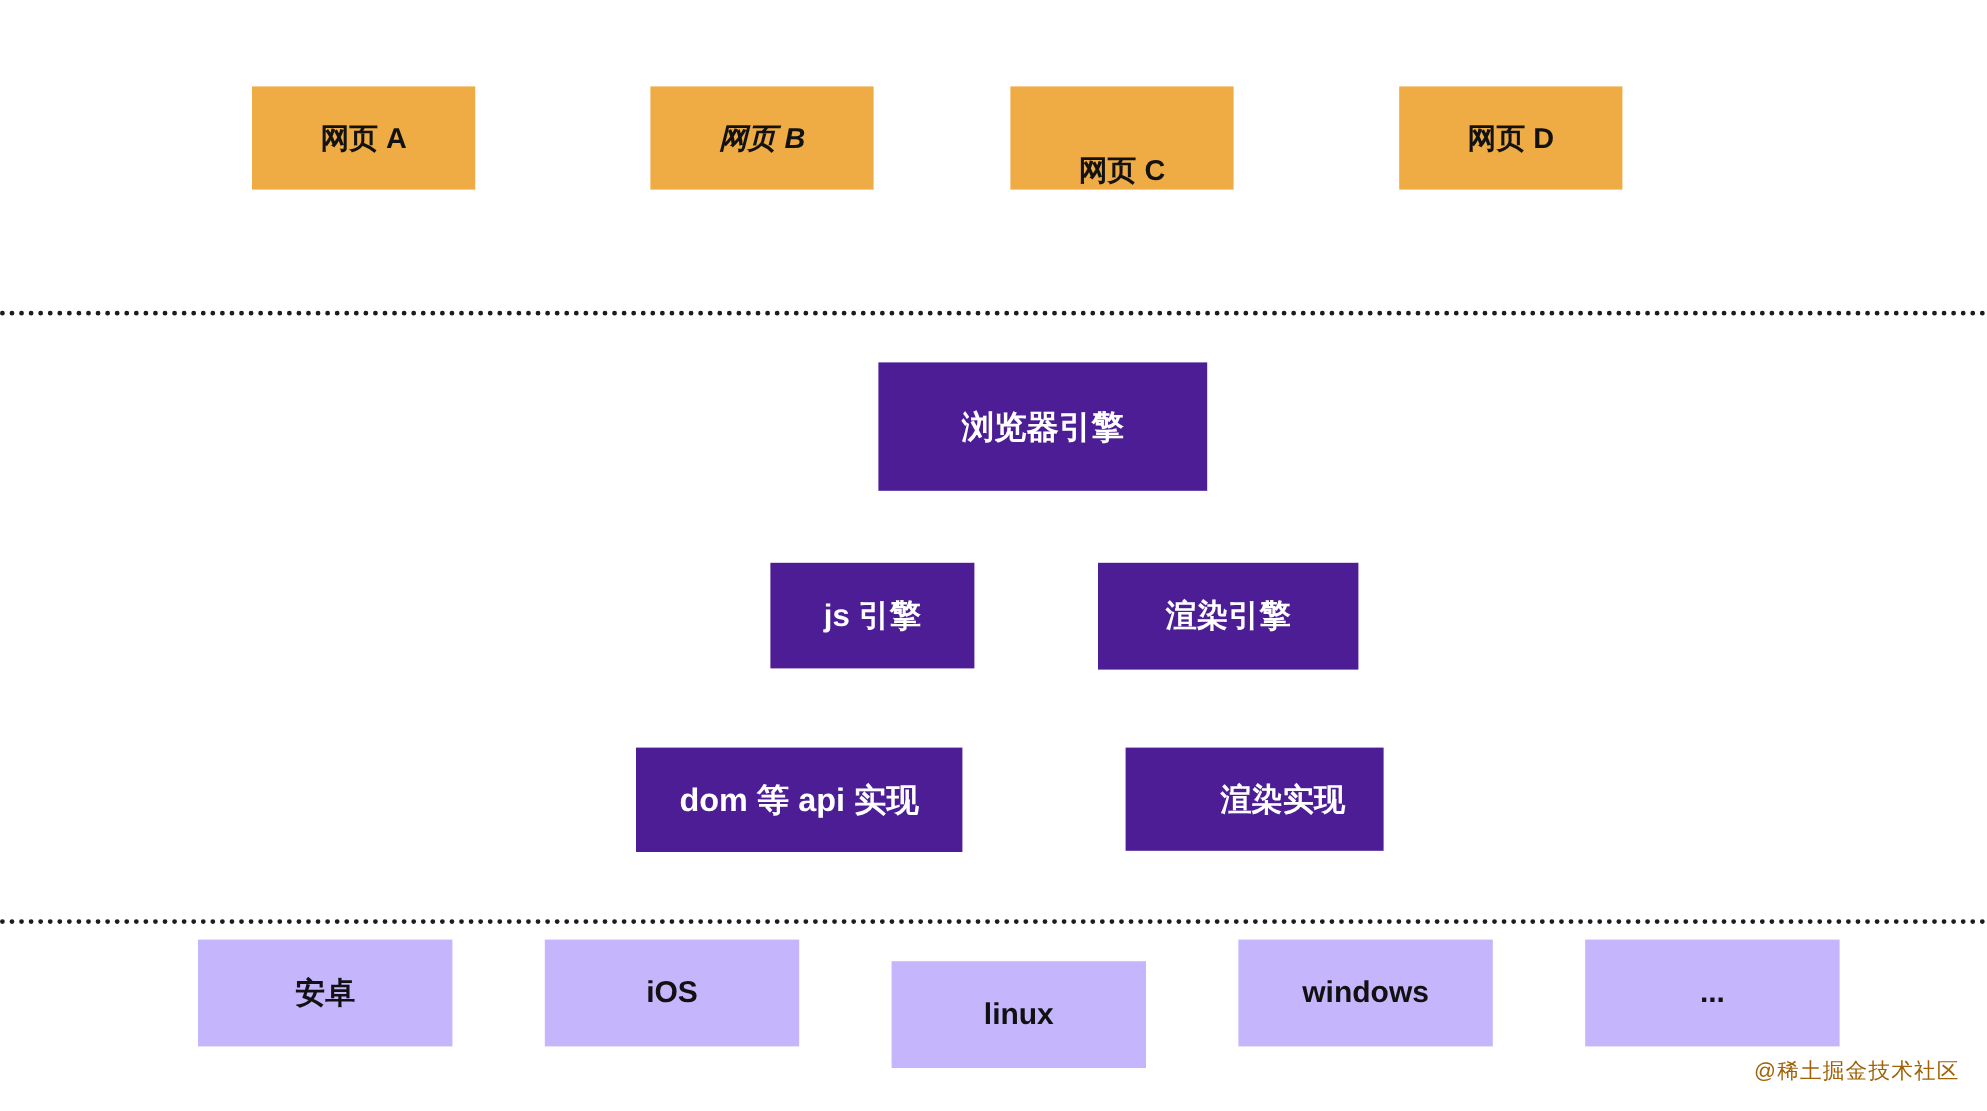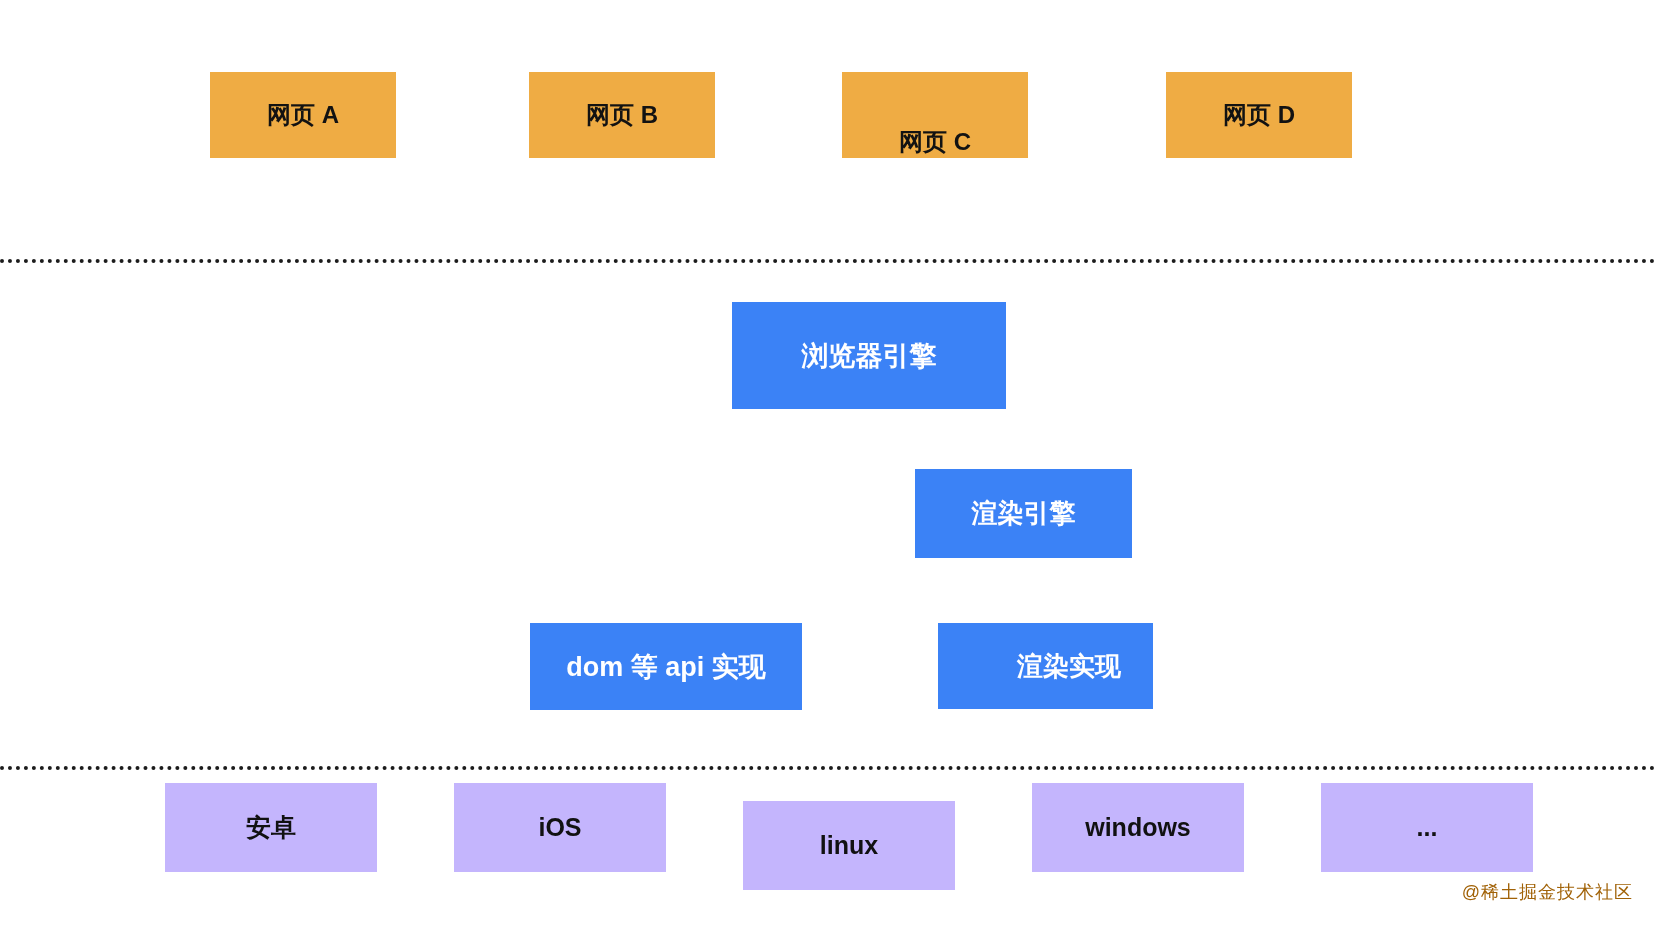--- a/index.html
+++ b/index.html
@@ -26,21 +26,21 @@
   }
   .webpage-box {
     background: #efac44;
     color: #121212;
     font-size: 24px;
     width: 186px;
     height: 86px;
     top: 72px;
   }
   .engine-box {
-    background: #3b82f6;
+    background: #4c1d95;
     color: #ffffff;
   }
   .platform-box {
     background: #c4b5fd;
     color: #111111;
     font-size: 25px;
     width: 212px;
     height: 89px;
     top: 783px;
   }
@@ -62,36 +62,39 @@
   }
 </style>
 </head>
 <body>
 
 <div class="stage">
 
   <div class="box webpage-box" style="left:210px;">
     <span>网页 A</span>
   </div>
-  <div class="box webpage-box" style="left:529px;">
+  <div class="box webpage-box" style="left:542px;font-style:italic;">
     <span>网页 B</span>
   </div>
   <div class="box webpage-box" style="left:842px;align-items:flex-end;">
     <span>网页 C</span>
   </div>
   <div class="box webpage-box" style="left:1166px;">
     <span>网页 D</span>
   </div>
 
   <div class="divider" style="top:259px;"></div>
 
   <div class="box engine-box" style="left:732px; top:302px; width:274px; height:107px; font-size:27px;">
     <span>浏览器引擎</span>
   </div>
 
+  <div class="box engine-box" style="left:642px; top:469px; width:170px; height:88px; font-size:26px;">
+    <span>js 引擎</span>
+  </div>
   <div class="box engine-box" style="left:915px; top:469px; width:217px; height:89px; font-size:26px;">
     <span>渲染引擎</span>
   </div>
 
   <div class="box engine-box" style="left:530px; top:623px; width:272px; height:87px; font-size:27px;">
     <span>dom 等 api 实现</span>
   </div>
   <div class="box engine-box" style="left:938px; top:623px; width:215px; height:86px; font-size:26px;padding-left:47px;">
     <span>渲染实现</span>
   </div>

